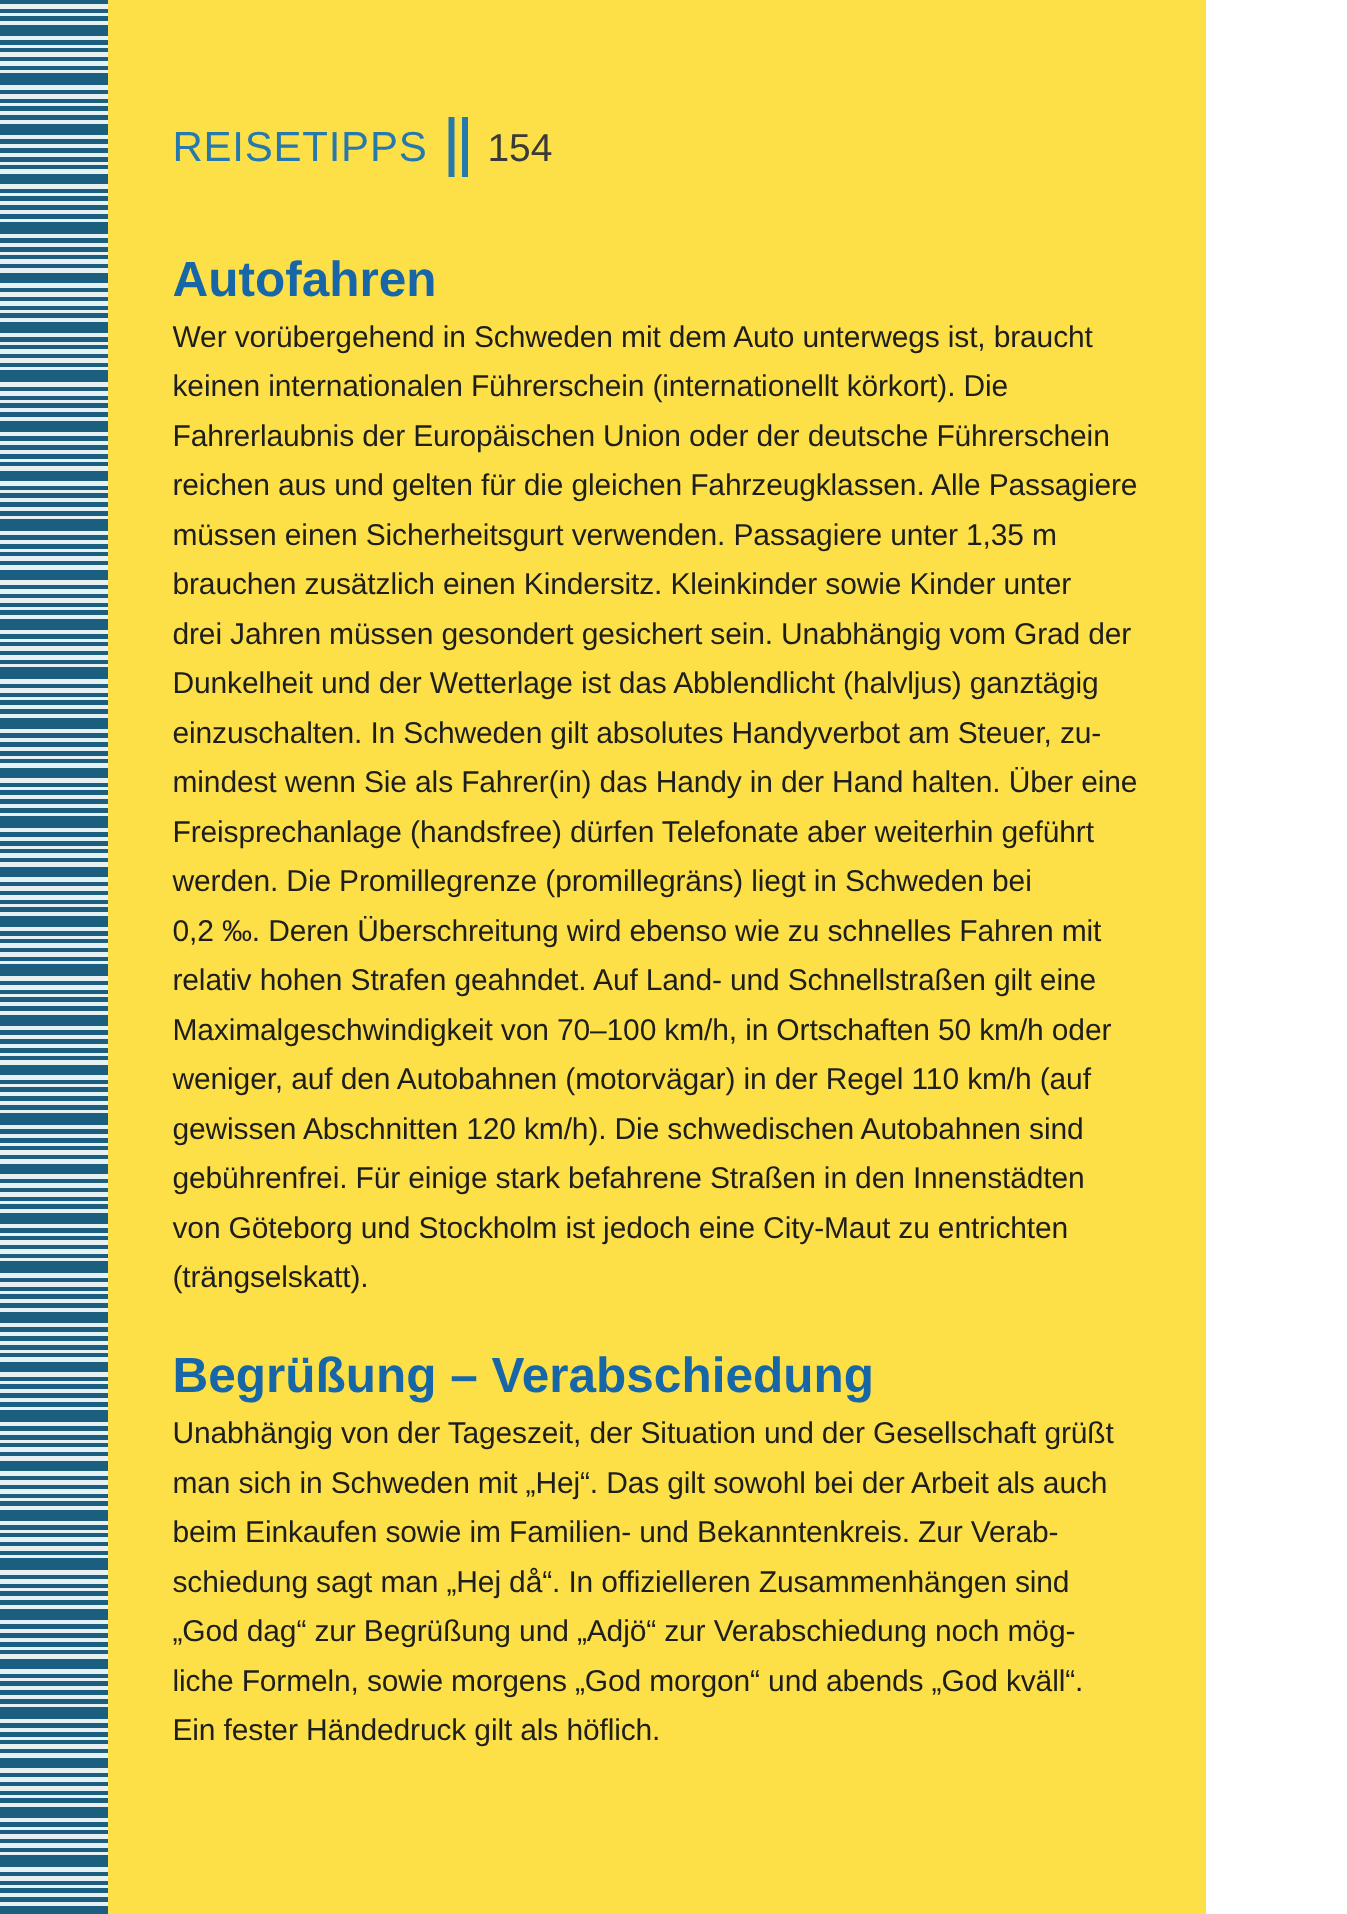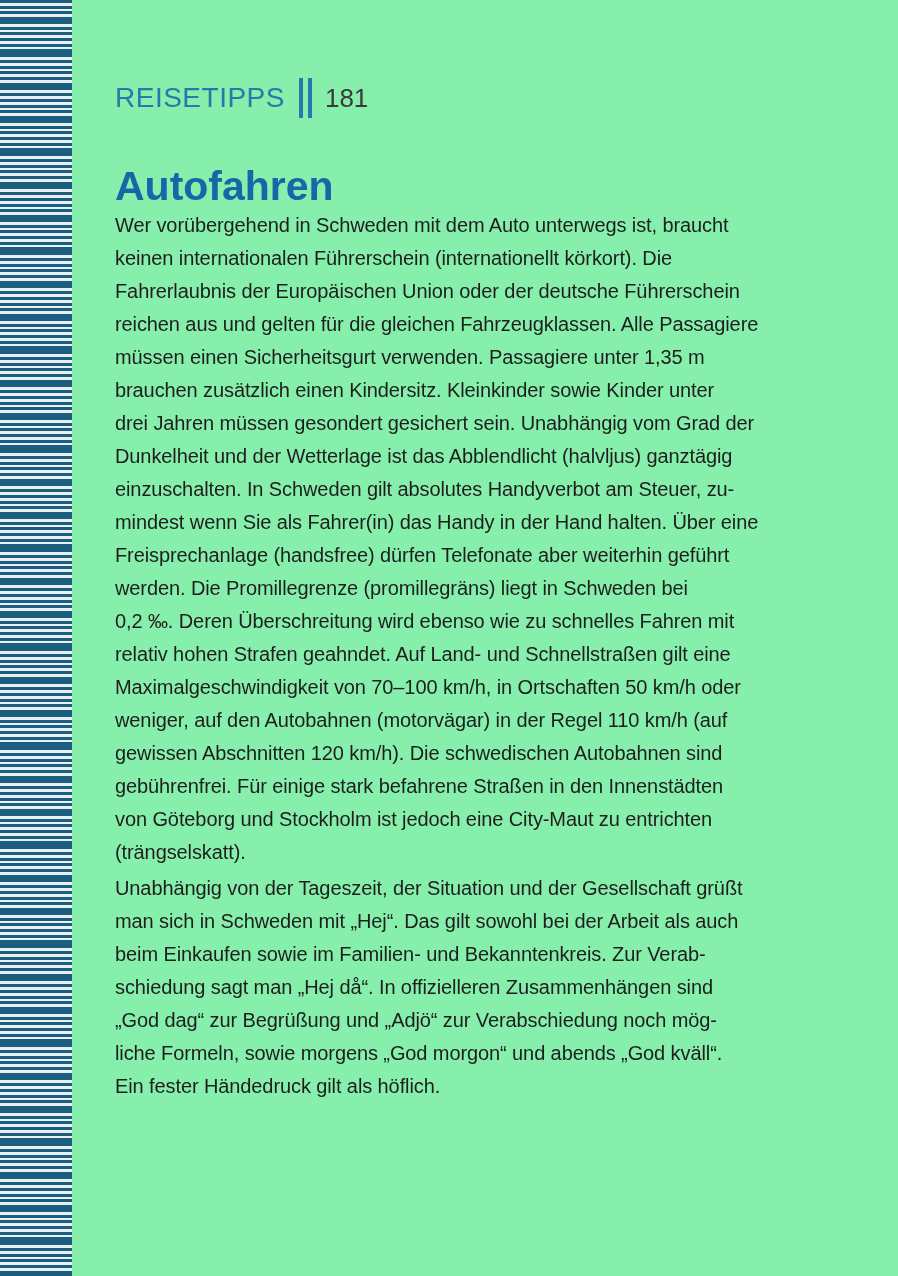--- a/index.html
+++ b/index.html
@@ -6,22 +6,22 @@
     --accent-blue:#1766A8;
     --header-blue:#2679AC;
     --stripe-blue:#1C5E80;
     --stripe-gap:#E7F1F4;
     --body-text:#1E1E1E;
     --page-number:#3A3A3A;
   }
   html,body{margin:0;padding:0;background:#ffffff;}
   .page{
     position:relative;
-    width:898px;height:1276px;
-    background:#86efac;
+    width:804px;height:1276px;
+    background:#fde047;
     overflow:hidden;
     font-family:"Liberation Sans",sans-serif;
   }
   .stripe-band{
     position:absolute;left:0;top:0;width:72px;height:100%;
     background:repeating-linear-gradient(
       to bottom,
       var(--stripe-blue) 0 3px,  var(--stripe-gap) 3px 6px,
       var(--stripe-blue) 6px 9px,  var(--stripe-gap) 9px 11px,
       var(--stripe-blue) 11px 14px, var(--stripe-gap) 14px 17px,
@@ -47,21 +47,21 @@
     display:flex;align-items:stretch;height:40px;
   }
   .section-label{
     font-size:28px;line-height:40px;font-weight:400;
     letter-spacing:0.5px;color:var(--header-blue);
   }
   .double-bar{display:flex;gap:5px;margin:0 13px 0 14px;}
   .double-bar i{display:block;width:4px;height:40px;background:var(--header-blue);}
   .page-number{font-size:26px;line-height:40px;color:var(--page-number);}
   h1.section-title{
-    font-size:41px;font-weight:700;color:var(--accent-blue);
+    font-size:33px;font-weight:700;color:var(--accent-blue);
     margin:0;line-height:40px;letter-spacing:0;
   }
   #title-1{margin-top:48px;}
   #title-2{margin-top:28px;}
   p.body-text{
     font-size:20px;line-height:33px;letter-spacing:-0.1px;
     color:var(--body-text);margin:3px 0 0 0;
     font-weight:400;
   }
   p.body-text b{font-weight:400;}
@@ -72,22 +72,23 @@
 <div class="page">
   <div class="stripe-band"></div>
   <div class="content">
 
     <div class="page-header">
       <span class="section-label">REISETIPPS</span>
       <span class="double-bar">
           <i></i>
           <i></i>
         </span>
-      <span class="page-number">181</span>
+      <span class="page-number">154</span>
     </div>
 
     <h1 class="section-title" id="title-1">Autofahren</h1>
     <p class="body-text"><span>Wer vorübergehend in Schweden mit dem Auto unterwegs ist, braucht</span><br><span>keinen internationalen Führerschein (</span><b>internationellt körkort</b><span>). Die</span><br><span>Fahrerlaubnis der Europäischen Union oder der deutsche Führerschein</span><br><span>reichen aus und gelten für die gleichen Fahrzeugklassen. Alle Passagiere</span><br><span>müssen einen Sicherheitsgurt verwenden. Passagiere unter 1,35 m</span><br><span>brauchen zusätzlich einen Kindersitz. Kleinkinder sowie Kinder unter</span><br><span>drei Jahren müssen gesondert gesichert sein. Unabhängig vom Grad der</span><br><span>Dunkelheit und der Wetterlage ist das Abblendlicht (</span><b>halvljus</b><span>) ganztägig</span><br><span>einzuschalten. In Schweden gilt absolutes Handyverbot am Steuer, zu-</span><br><span>mindest wenn Sie als Fahrer(in) das Handy in der Hand halten. Über eine</span><br><span>Freisprechanlage (</span><b>handsfree</b><span>) dürfen Telefonate aber weiterhin geführt</span><br><span>werden. Die Promillegrenze (</span><b>promillegräns</b><span>) liegt in Schweden bei</span><br><span>0,2 ‰. Deren Überschreitung wird ebenso wie zu schnelles Fahren mit</span><br><span>relativ hohen Strafen geahndet. Auf Land- und Schnellstraßen gilt eine</span><br><span>Maximalgeschwindigkeit von 70–100 km/h, in Ortschaften 50 km/h oder</span><br><span>weniger, auf den Autobahnen (</span><b>motorvägar</b><span>) in der Regel 110 km/h (auf</span><br><span>gewissen Abschnitten 120 km/h). Die schwedischen Autobahnen sind</span><br><span>gebührenfrei. Für einige stark befahrene Straßen in den Innenstädten</span><br><span>von </span><b>Göteborg</b><span> und </span><b>Stockholm</b><span> ist jedoch eine City-Maut zu entrichten</span><br><span>(</span><b>trängselskatt</b><span>).</span></p>
 
+    <h1 class="section-title" id="title-2">Begrüßung – Verabschiedung</h1>
     <p class="body-text"><span>Unabhängig von der Tageszeit, der Situation und der Gesellschaft grüßt</span><br><span>man sich in Schweden mit „</span><b>Hej</b><span>“. Das gilt sowohl bei der Arbeit als auch</span><br><span>beim Einkaufen sowie im Familien- und Bekanntenkreis. Zur Verab-</span><br><span>schiedung sagt man „</span><b>Hej då</b><span>“. In offizielleren Zusammenhängen sind</span><br><span>„</span><b>God dag</b><span>“ zur Begrüßung und „</span><b>Adjö</b><span>“ zur Verabschiedung noch mög-</span><br><span>liche Formeln, sowie morgens „</span><b>God morgon</b><span>“ und abends „</span><b>God kväll</b><span>“.</span><br><span>Ein fester Händedruck gilt als höflich.</span></p>
 
   </div>
 </div>
 
 </body></html>

